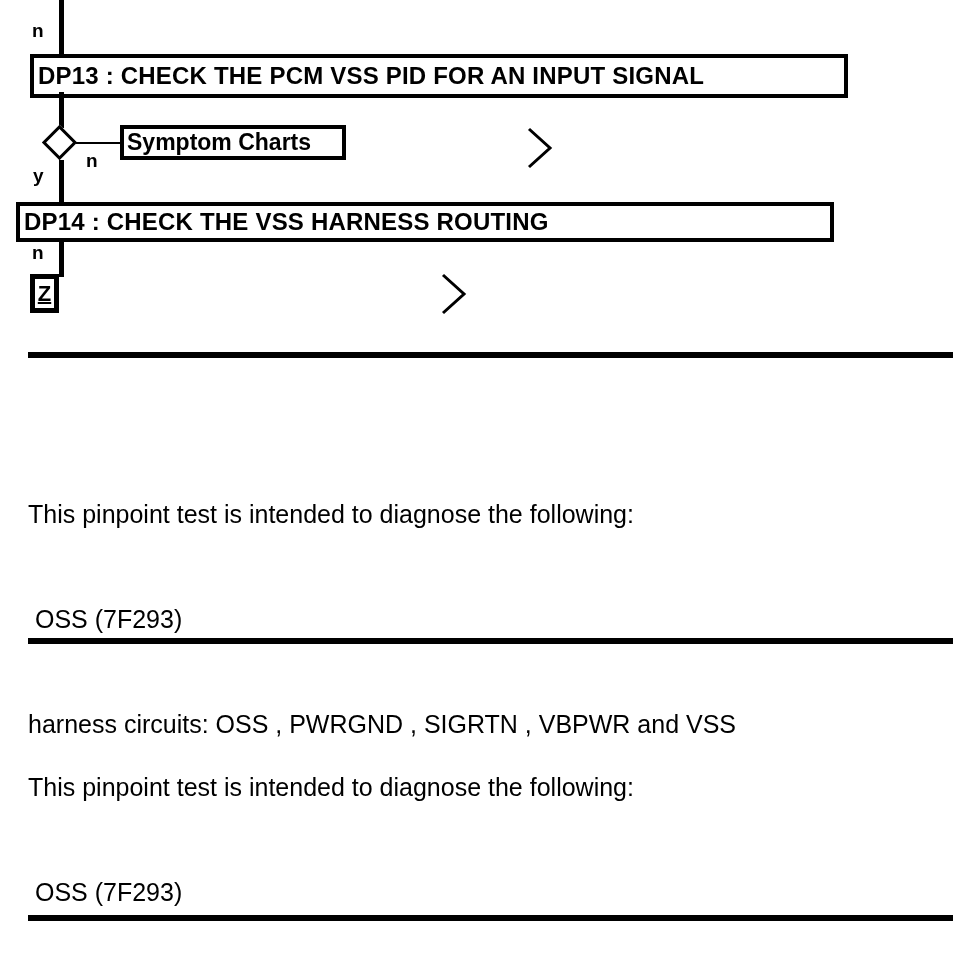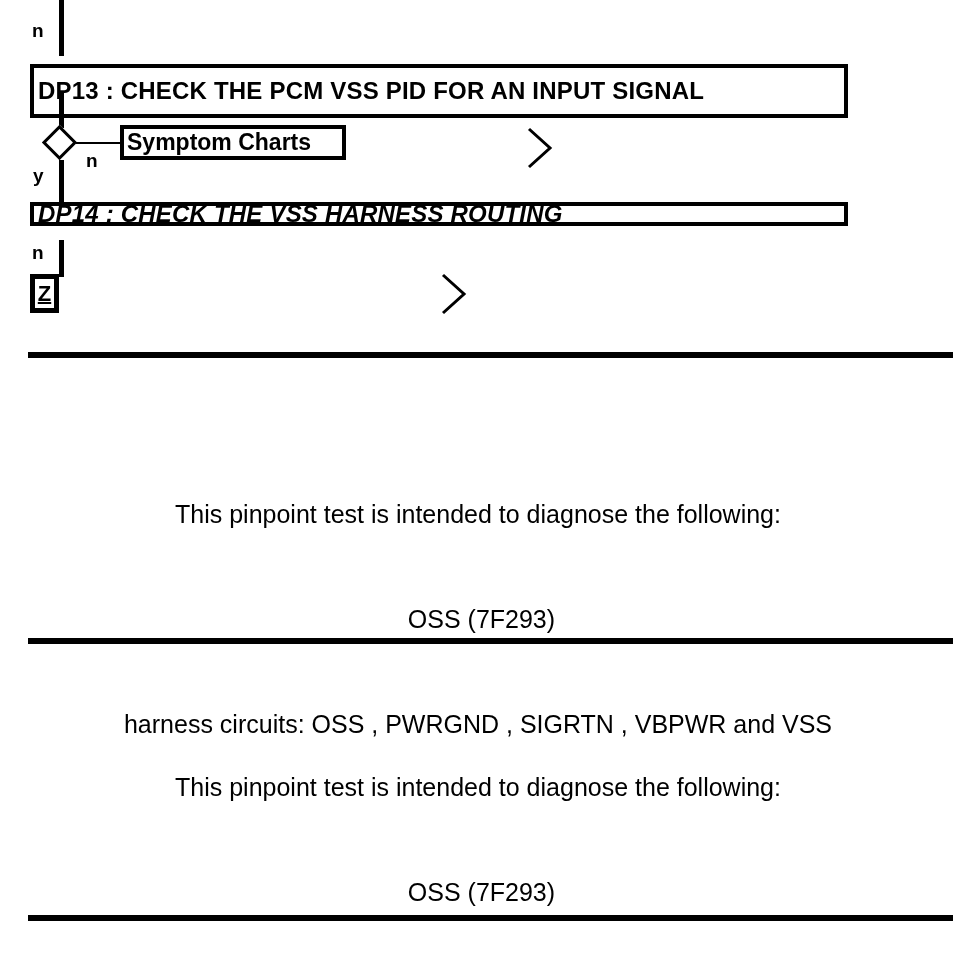--- a/index.html
+++ b/index.html
@@ -120,33 +120,33 @@
   }
 
   
   .text-block {
     position: absolute;
     font-size: 25px;
     line-height: 35px;
     white-space: pre;
     color: #000;
   }
-  .text-block .tline { display: block; text-align: center; }
+  .text-block .tline { display: block; }
 </style>
 </head>
 <body>
 
 <div id="page">
 
   <div>
 
     <div class="vline" style="left:59px; top:0px; height:56px;"></div>
     <div class="branch-letter" style="left:32px; top:21px;">n</div>
 
-    <div class="step-box" style="left:30px; top:64px; width:818px; height:54px;">
+    <div class="step-box" style="left:30px; top:54px; width:818px; height:44px;">
       <span class="step-label">DP13 : CHECK THE PCM VSS PID FOR AN INPUT SIGNAL</span>
     </div>
 
     <div class="vline" style="left:59px; top:92px; height:36px;"></div>
 
     <div class="decision-diamond" style="left:43px; top:126px; width:35px; height:35px;">
       <div class="dia-inner"></div>
     </div>
 
     <div class="branch-letter" style="left:33px; top:166px;">y</div>
@@ -159,21 +159,21 @@
     </div>
 
     <div class="chevron" style="left:524px; top:124px; width:40px; height:50px;">
       <svg width="40" height="50" viewBox="0 0 40 50">
         <polyline points="5,5 26,24 5,43" fill="none" stroke="#000" stroke-width="3"></polyline>
       </svg>
     </div>
 
     <div class="vline" style="left:59px; top:160px; height:43px;"></div>
 
-    <div class="step-box" style="left:30px; top:202px; width:818px; height:24px;font-style:italic;">
+    <div class="step-box" style="left:16px; top:202px; width:818px; height:40px;">
       <span class="step-label">DP14 : CHECK THE VSS HARNESS ROUTING</span>
     </div>
 
     <div class="vline" style="left:59px; top:240px; height:37px;"></div>
     <div class="branch-letter" style="left:32px; top:243px;">n</div>
 
     <div class="tag-box" style="left:30px; top:274px; width:29px; height:39px;">
       <span class="tag-label">Z</span>
     </div>
 

